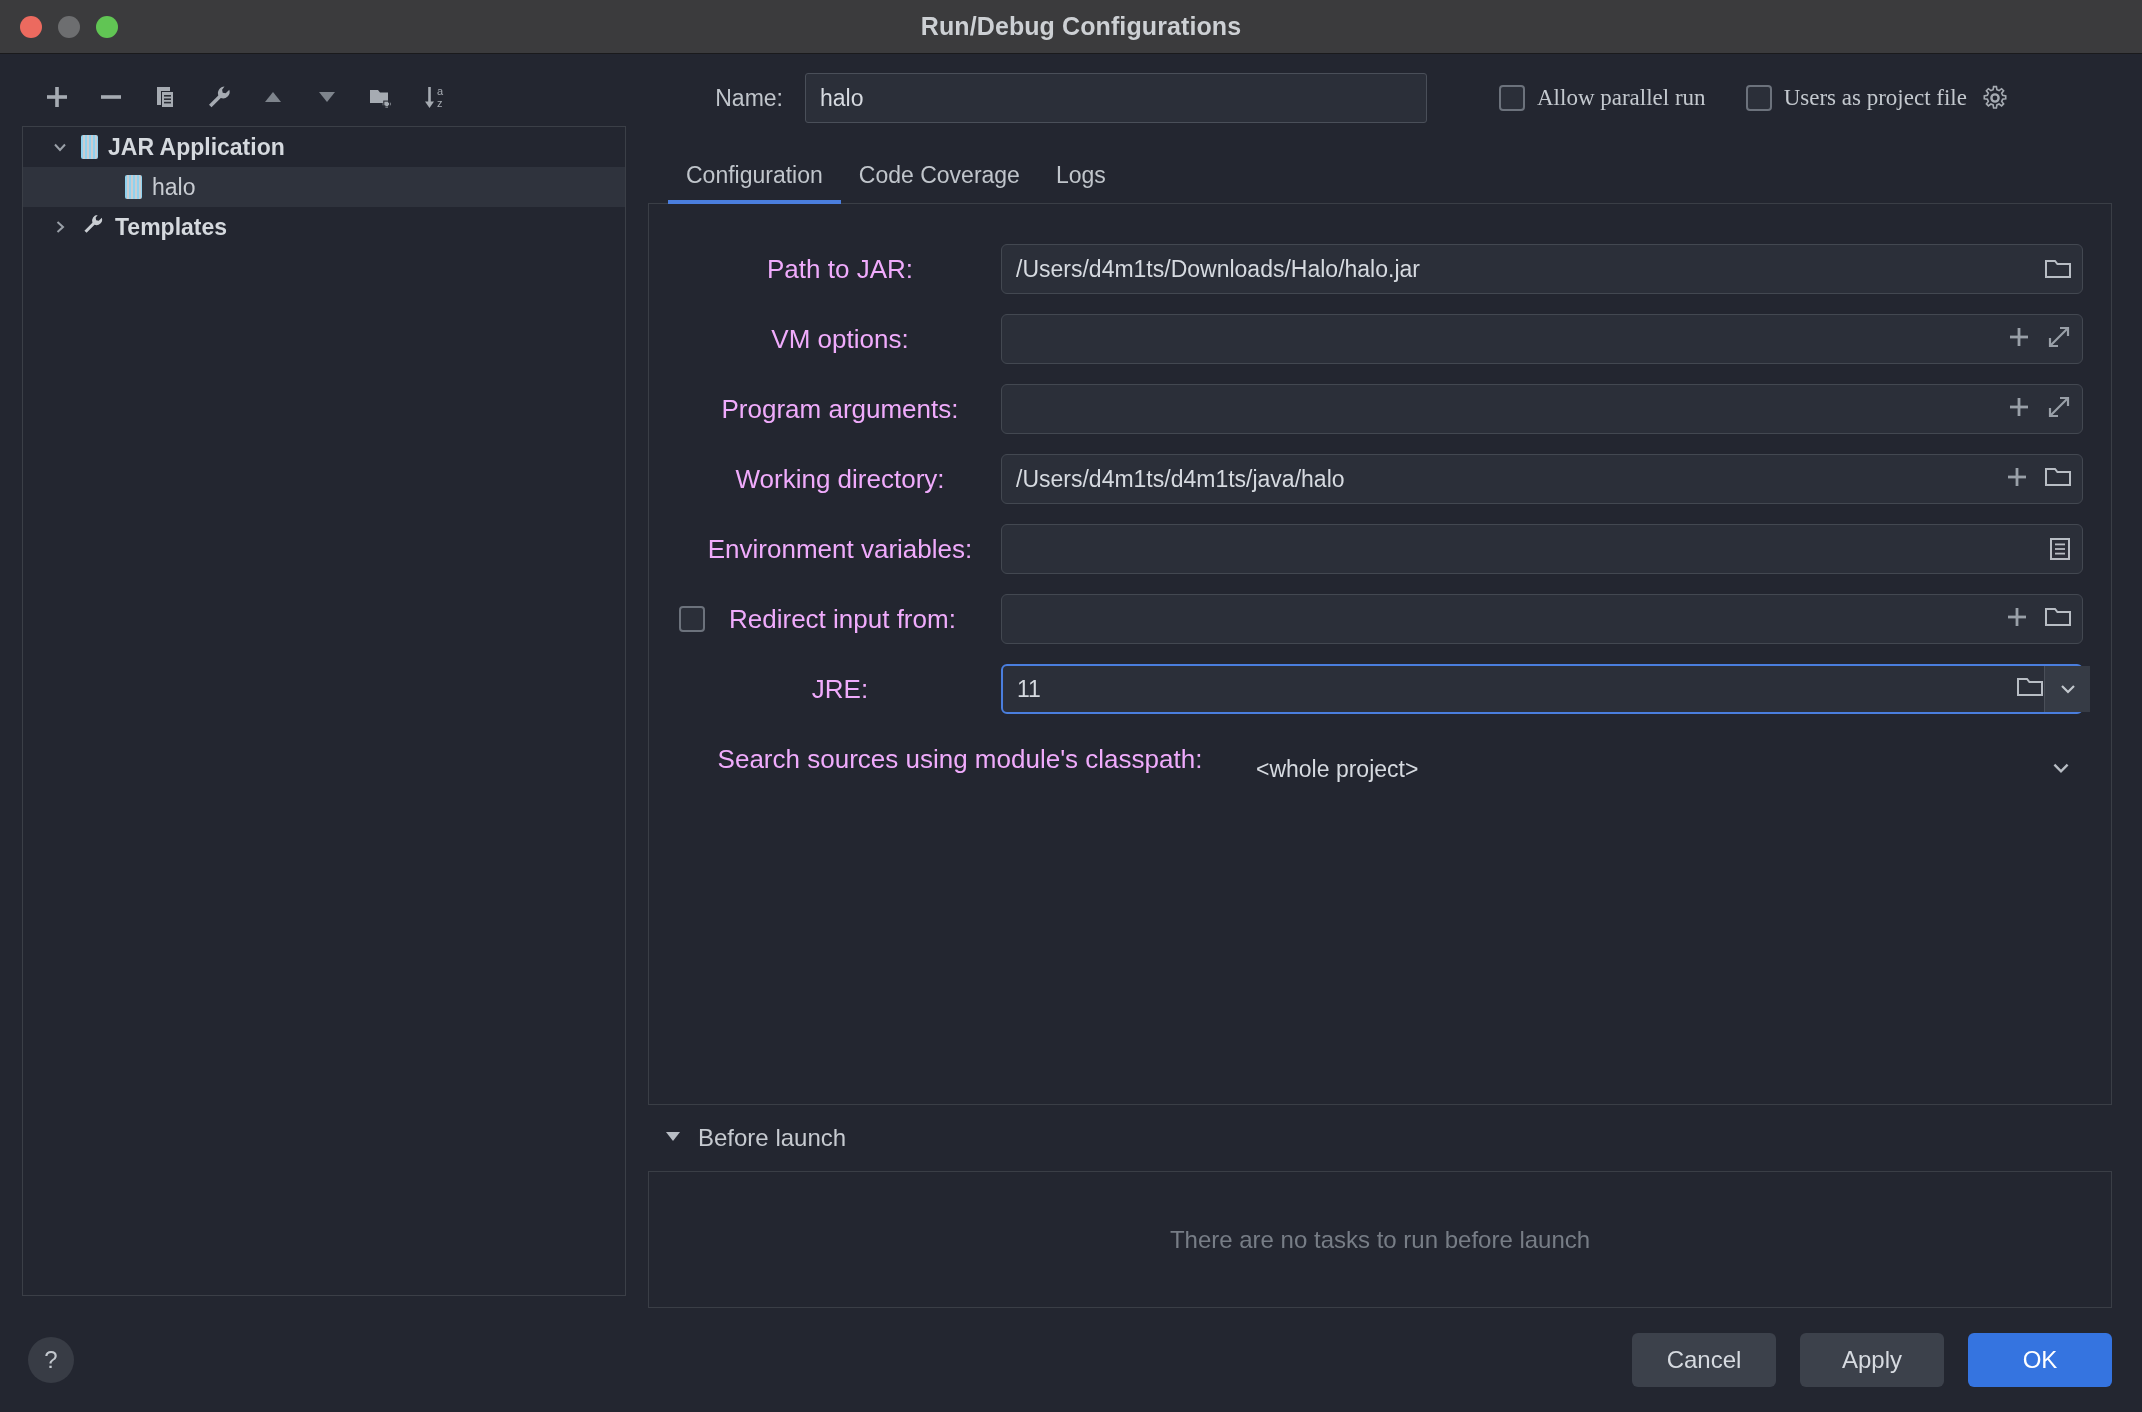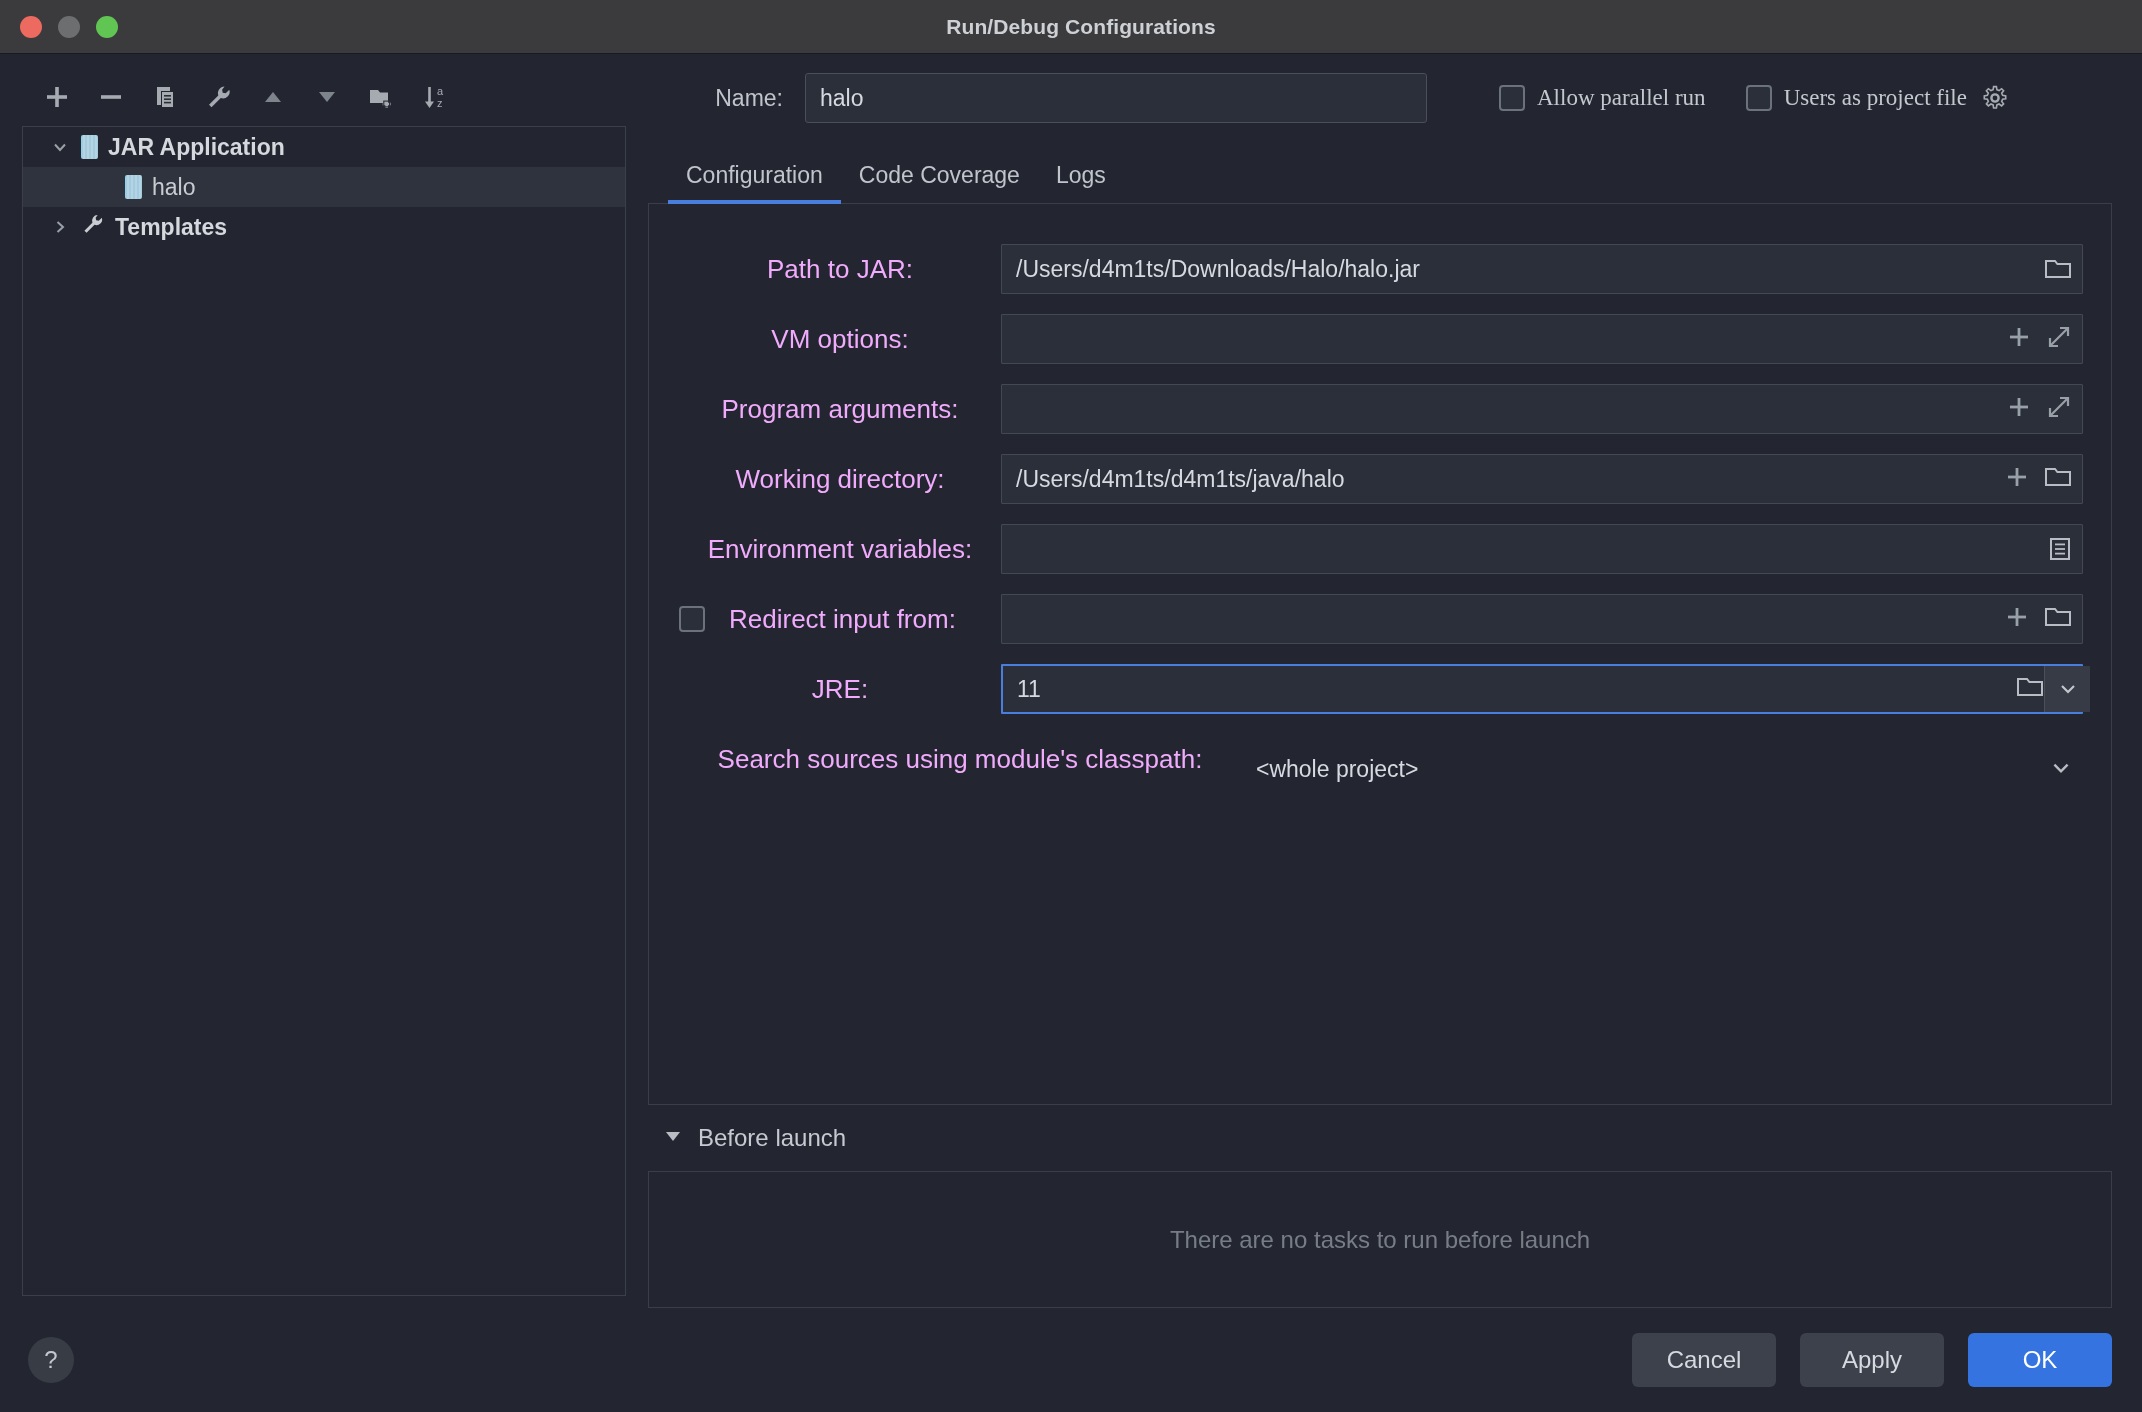--- a/index.html
+++ b/index.html
@@ -34,21 +34,21 @@
     align-items: center;
   }
   .dot { width: 22px; height: 22px; border-radius: 50%; }
   .dot.close { background: #ec6a5f; }
   .dot.min { background: #6d6e70; }
   .dot.max { background: #61c554; }
   .titlebar-title {
     position: absolute;
     left: 0; right: 0;
     text-align: center;
-    font-size: 21px;
+    font-size: 25px;
     font-weight: bold;
     color: #cdd0d4;
     letter-spacing: .1px;
     pointer-events: none;
     margin-left: 20px;
   }
 
   
   .body {
     flex: 1 1 auto;
@@ -197,21 +197,21 @@
     text-align: center;
     padding-left: 8px;
     white-space: nowrap;
   }
   .flabel.wide { width: 570px; flex: 0 0 570px; }
   .fctrl {
     flex: 1 1 auto;
     height: 50px;
     background: #2b2f39;
     border: 1px solid #434851;
-    border-radius: 1px;
+    border-radius: 6px;
     display: flex;
     align-items: center;
     padding: 0 10px 0 14px;
     min-width: 0;
   }
   .fctrl.focused {
     border: 2px solid #4a7ede;
     background: #2b2f39;
   }
   .fval {

